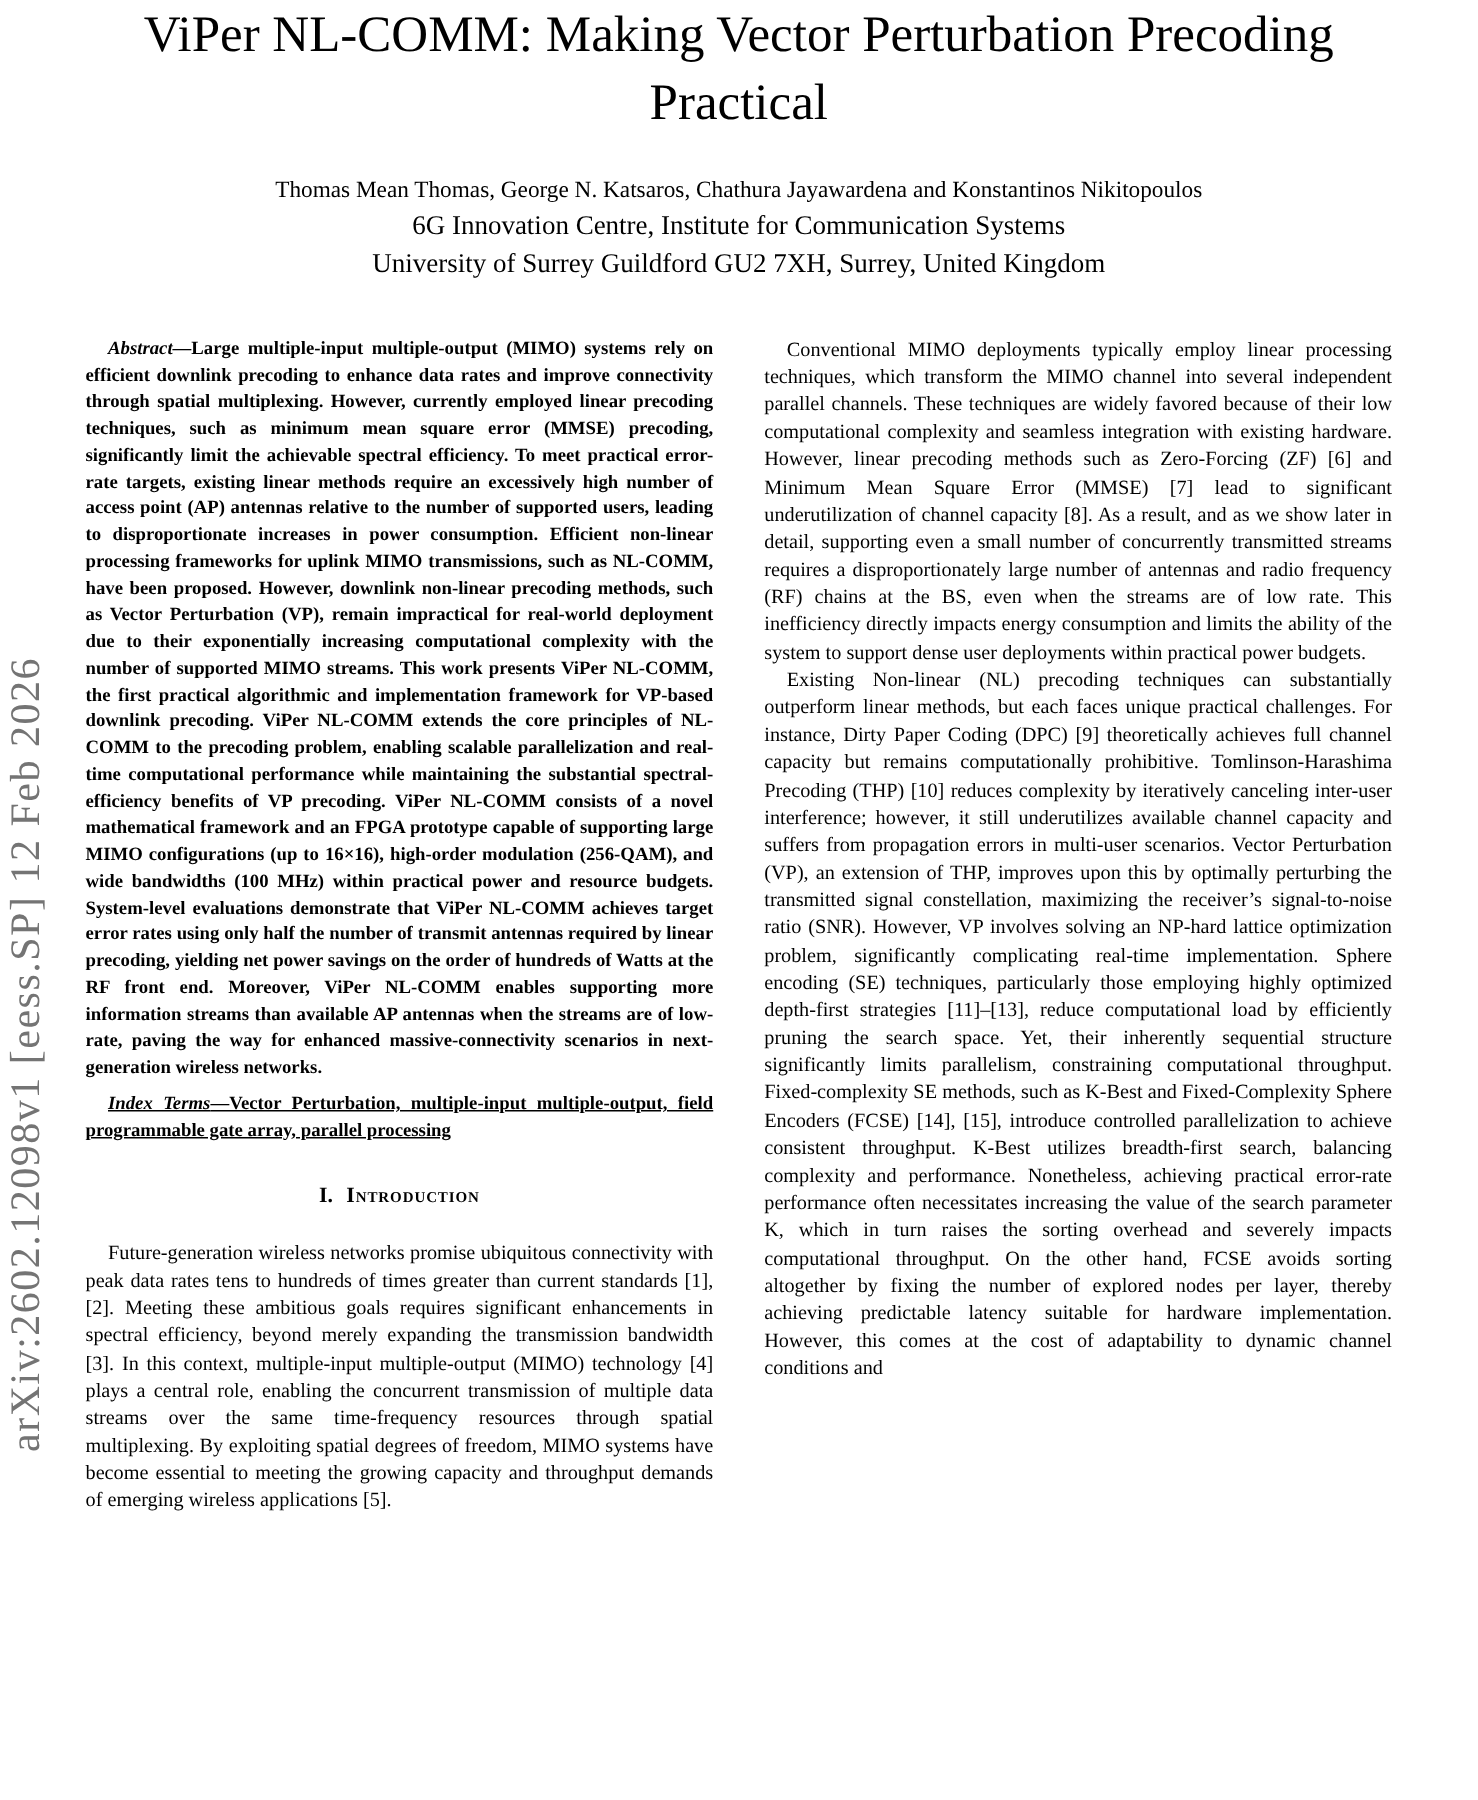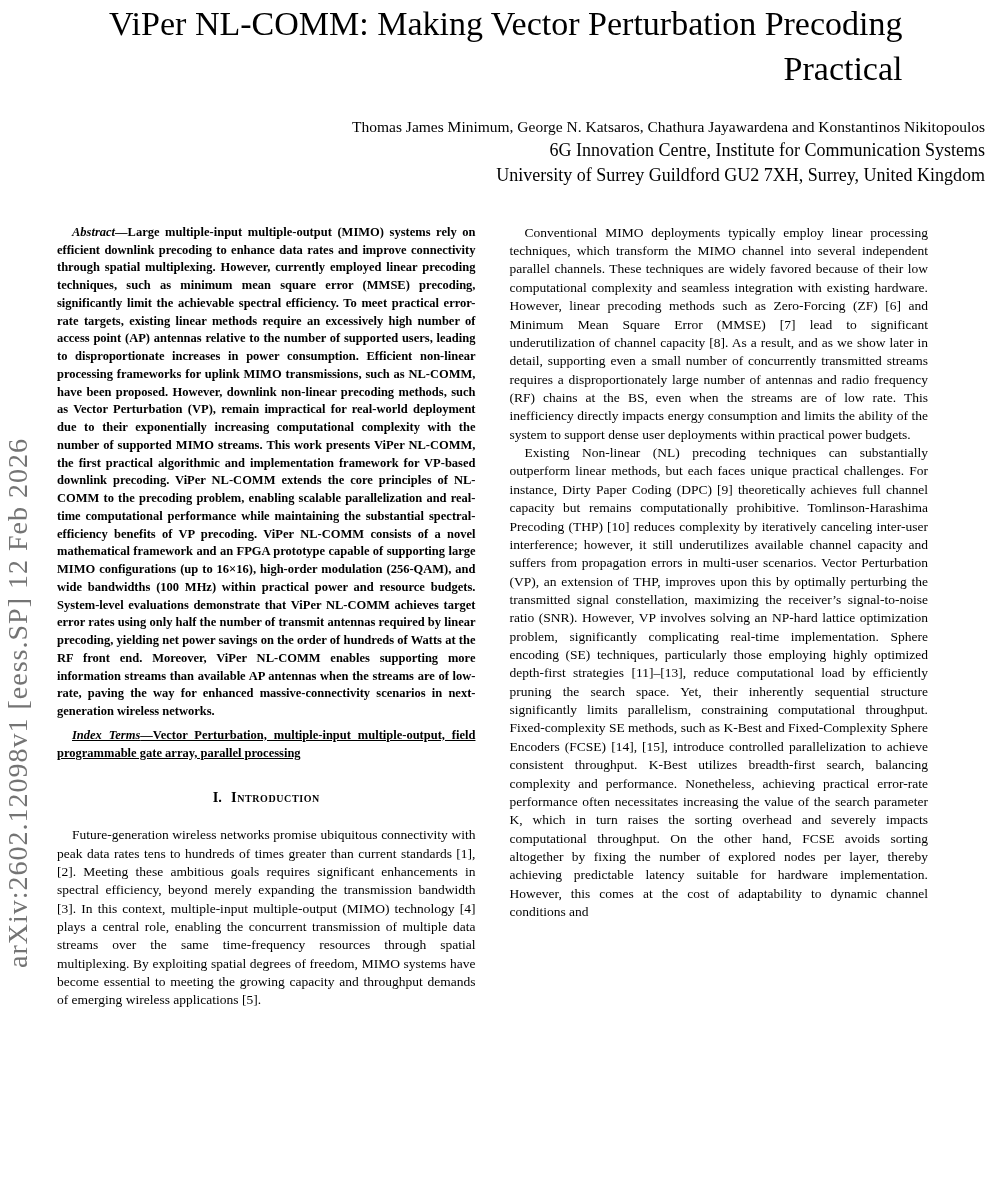--- a/index.html
+++ b/index.html
@@ -20,21 +20,21 @@
     top: 262px;
     height: 706px;
     width: 40px;
     writing-mode: vertical-rl;
     transform: rotate(180deg);
     font-size: 28px;
     letter-spacing: 1px;
     color: #747474;
     white-space: nowrap;
   }
-  .header { text-align: right; padding-top: 2px; }
+  .header { text-align: center; padding-top: 2px; }
   .title {
     font-weight: normal;
     font-size: 34px;
     line-height: 1.32;
     max-width: 820px;
     margin: 0 auto;
   }
   .authors { margin-top: 26px; font-size: 15.5px; }
   .affil   { margin-top: 4px;  font-size: 18px; }
   .columns {
@@ -70,21 +70,21 @@
 </style>
 </head>
 <body>
 
 <div class="page">
 
   <div class="arxiv-stamp">arXiv:2602.12098v1  [eess.SP]  12 Feb 2026</div>
 
   <header class="header">
     <h1 class="title">ViPer NL-COMM: Making Vector Perturbation Precoding Practical</h1>
-    <div class="authors">Thomas James Minimum, George N. Katsaros, Chathura Jayawardena and Konstantinos Nikitopoulos</div>
+    <div class="authors">Thomas Mean Thomas, George N. Katsaros, Chathura Jayawardena and Konstantinos Nikitopoulos</div>
     <div class="affil">6G Innovation Centre, Institute for Communication Systems</div>
     <div class="affil">University of Surrey Guildford GU2 7XH, Surrey, United Kingdom</div>
   </header>
 
   <div class="columns">
 
     <div class="col">
       <p class="abstract"><span class="lead">Abstract</span><span>—Large multiple-input multiple-output (MIMO) systems rely on efficient downlink precoding to enhance data rates and improve connectivity through spatial multiplexing. However, currently employed linear precoding techniques, such as minimum mean square error (MMSE) precoding, significantly limit the achievable spectral efficiency. To meet practical error-rate targets, existing linear methods require an excessively high number of access point (AP) antennas relative to the number of supported users, leading to disproportionate increases in power consumption. Efficient non-linear processing frameworks for uplink MIMO transmissions, such as NL-COMM, have been proposed. However, downlink non-linear precoding methods, such as Vector Perturbation (VP), remain impractical for real-world deployment due to their exponentially increasing computational complexity with the number of supported MIMO streams. This work presents ViPer NL-COMM, the first practical algorithmic and implementation framework for VP-based downlink precoding. ViPer NL-COMM extends the core principles of NL-COMM to the precoding problem, enabling scalable parallelization and real-time computational performance while maintaining the substantial spectral-efficiency benefits of VP precoding. ViPer NL-COMM consists of a novel mathematical framework and an FPGA prototype capable of supporting large MIMO configurations (up to 16×16), high-order modulation (256-QAM), and wide bandwidths (100 MHz) within practical power and resource budgets. System-level evaluations demonstrate that ViPer NL-COMM achieves target error rates using only half the number of transmit antennas required by linear precoding, yielding net power savings on the order of hundreds of Watts at the RF front end. Moreover, ViPer NL-COMM enables supporting more information streams than available AP antennas when the streams are of low-rate, paving the way for enhanced massive-connectivity scenarios in next-generation wireless networks.</span></p>
 
       <p class="index-terms"><span class="lead">Index Terms</span><span>—Vector Perturbation, multiple-input multiple-output, field programmable gate array, parallel processing</span></p>

